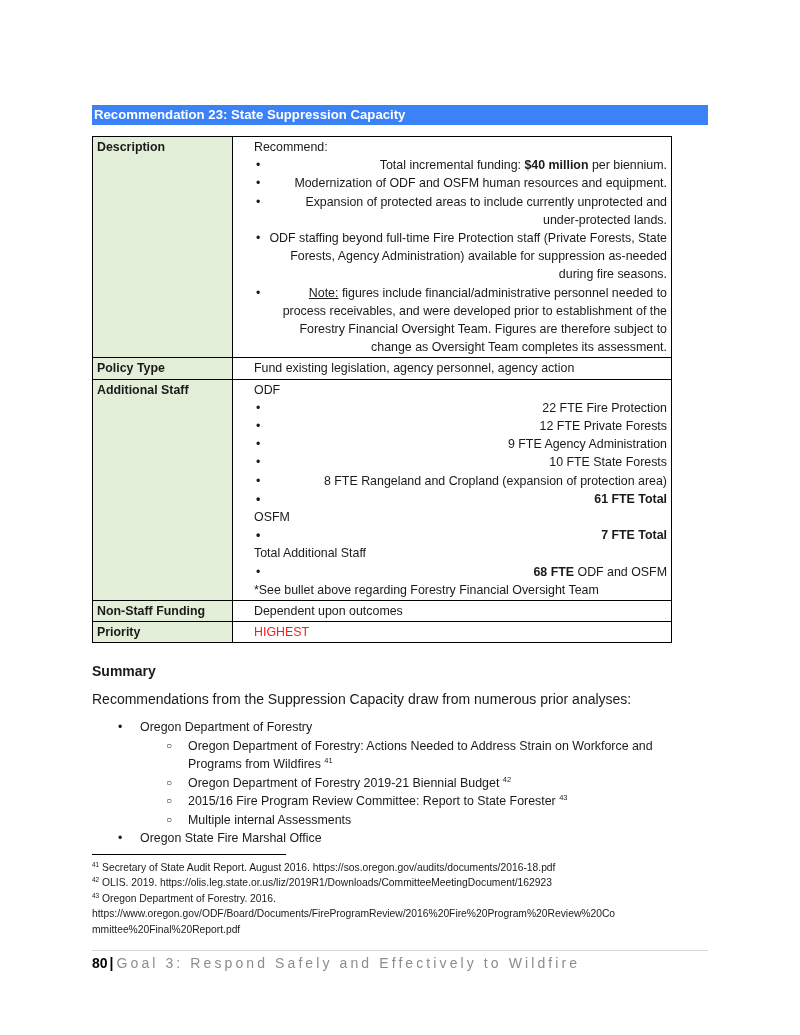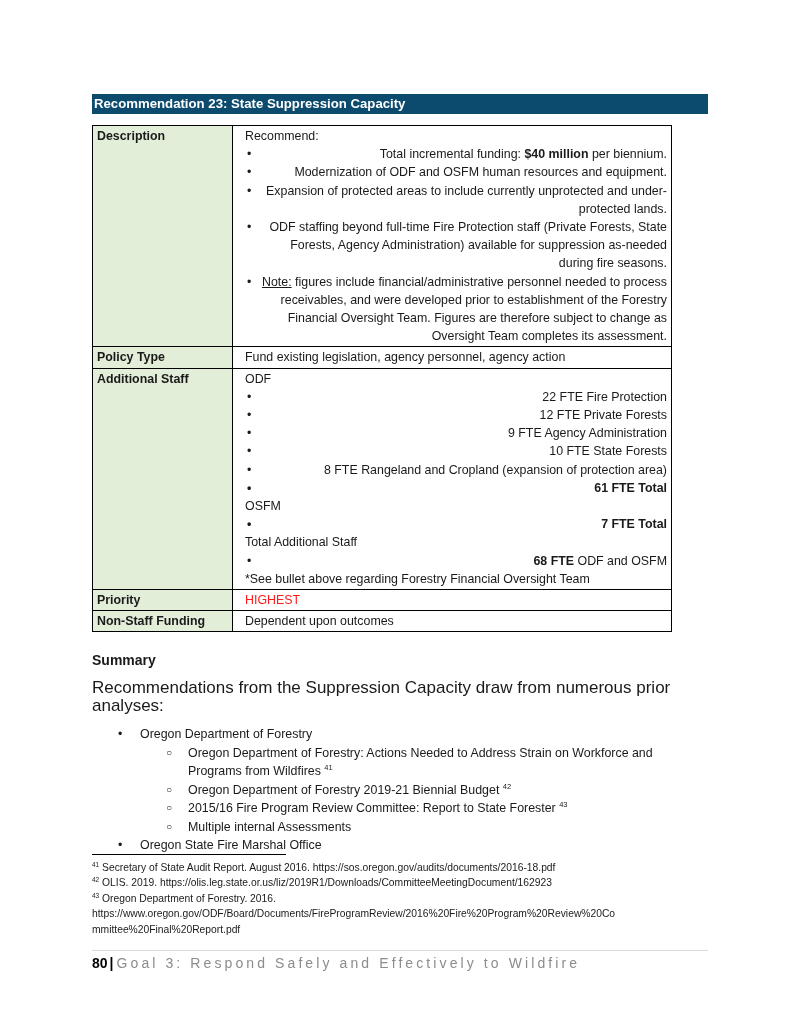--- a/index.html
+++ b/index.html
@@ -1,35 +1,35 @@
 <!DOCTYPE html>
 <html><head>
 <meta charset="utf-8">
 <style>
   html, body { margin: 0; padding: 0; background: #ffffff; }
   body { width: 800px; height: 1035px; position: relative; overflow: hidden;
          font-family: "Liberation Sans", "DejaVu Sans", sans-serif; color: #1a1a1a; }
   .page { position: absolute; left: 92px; top: 94px; width: 616px; }
 
-  .rec-header { background: #0c4a6e; color: #ffffff; font-weight: bold; font-size: 13.2px;
-                height: 20px; line-height: 20px; padding-left: 2px; width: 614px; }
+  .rec-header { background: #3b82f6; color: #ffffff; font-weight: bold; font-size: 13.2px;
+                height: 20px; line-height: 20px; padding-left: 2px; width: 614px; margin-top: 11px; }
 
   table.rec { margin-top: 11px; border-collapse: collapse; width: 580px; font-size: 12.4px; }
   table.rec td { border: 1px solid #000; vertical-align: top; padding: 1px 4px 1px 4px; line-height: 18.2px; }
   table.rec td.label { background: #e3eed9; font-weight: bold; width: 131px; padding-left: 4px; }
-  table.rec td.value { padding-left: 12px; }
+  table.rec td.value { padding-left: 21px; }
   ul.tb { margin: 0; padding: 0 0 0 15px; list-style: none; text-align: right; }
   ul.tb li { position: relative; padding-left: 0; }
   ul.tb li::before { content: "•"; position: absolute; left: -13px; top: 0; }
   .b { font-weight: bold; }
   .u { text-decoration: underline; }
   .red { color: #ff1a1a; }
 
   .summary-title { margin-top: 19px; font-weight: bold; font-size: 14px; line-height: 18px; }
-  .summary-intro { margin-top: 10px; font-size: 17px; line-height: 18px; }
+  .summary-intro { margin-top: 10px; font-size: 14px; line-height: 18px; }
   .sources { margin-top: 10px; font-size: 12.4px; line-height: 18.4px; }
   .lvl1 { position: relative; padding-left: 48px; }
   .lvl1 .bul { position: absolute; left: 26px; top: 0; }
   .lvl2 { position: relative; padding-left: 96px; }
   .lvl2 .bul { position: absolute; left: 74px; top: 0; font-size: 10px; }
   sup { font-size: 7.5px; vertical-align: 5px; line-height: 0; }
 
   .fn-rule { position: absolute; left: 92px; top: 854px; width: 194px; border-top: 1px solid #000; }
   .footnotes { position: absolute; left: 92px; top: 860px; width: 620px; font-size: 10.3px; line-height: 15.4px; }
   .footnotes sup { font-size: 6.5px; vertical-align: 4px; }
@@ -84,26 +84,26 @@
           <li class="b">7 FTE Total</li>
         </ul>
         <div>Total Additional Staff</div>
         <ul class="tb">
           <li><span class="b">68 FTE</span><span> ODF and OSFM</span></li>
         </ul>
         <div>*See bullet above regarding Forestry Financial Oversight Team</div>
       </td>
     </tr>
     <tr>
+      <td class="label">Non-Staff Funding</td>
+      <td class="value">Dependent upon outcomes</td>
+    </tr>
+    <tr>
       <td class="label">Priority</td>
       <td class="value red">HIGHEST</td>
-    </tr>
-    <tr>
-      <td class="label">Non-Staff Funding</td>
-      <td class="value">Dependent upon outcomes</td>
     </tr>
   </tbody>
     </table>
 
   <div class="summary-title">Summary</div>
   <div class="summary-intro">Recommendations from the Suppression Capacity draw from numerous prior analyses:</div>
 
   <div class="sources">
     <div class="lvl1">
       <span class="bul">•</span>

